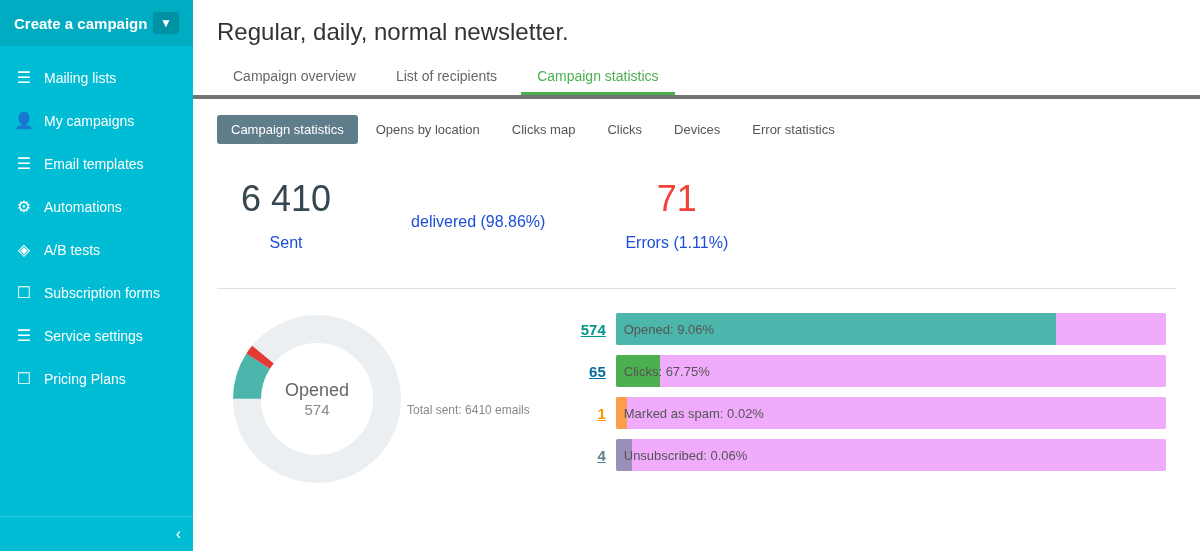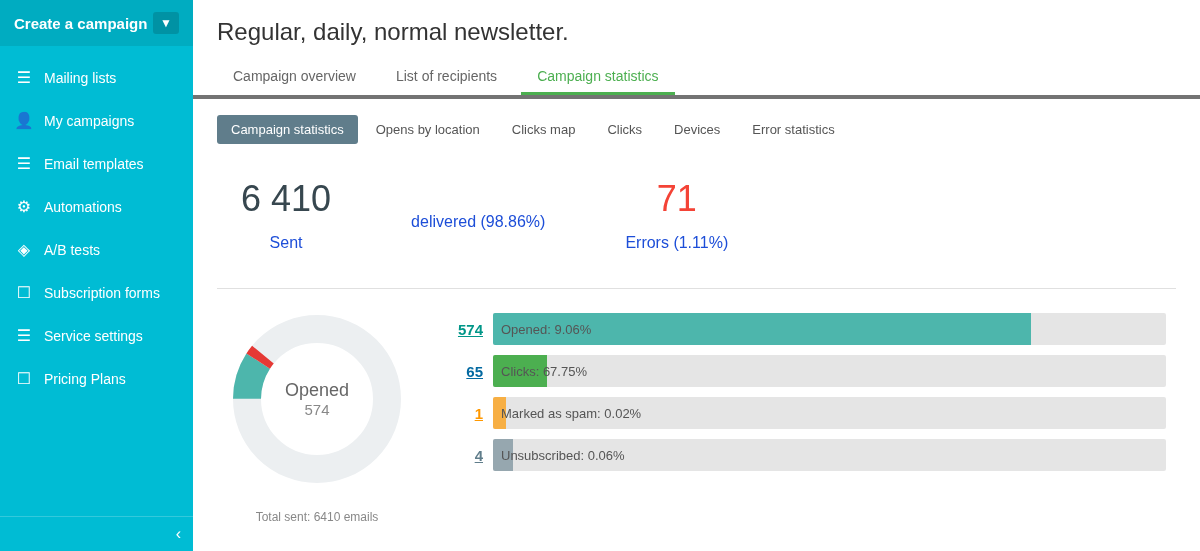--- a/index.html
+++ b/index.html
@@ -154,21 +154,21 @@
     .analytics-section {
       display: flex;
       align-items: flex-start;
       gap: 40px;
       padding: 0 10px;
     }
 
     
     .donut-wrapper {
       display: flex;
-      flex-direction: column;
+      flex-direction: row;
       align-items: center;
       flex-shrink: 0;
     }
     .donut-container {
       position: relative;
       width: 180px;
       height: 180px;
     }
     .donut-center-text {
       position: absolute;
@@ -212,21 +212,21 @@
       flex-shrink: 0;
     }
     .bar-count.teal { color: #009688; }
     .bar-count.green { color: #0369a1; }
     .bar-count.orange { color: #ff9800; }
     .bar-count.blue { color: #607d8b; }
 
     .bar-container {
       flex: 1;
       height: 32px;
-      background: #e5e5e5;
+      background: #f0abfc;
       border-radius: 2px;
       position: relative;
       overflow: hidden;
       padding-left: 8px;
     }
     .bar-fill {
       height: 100%;
       position: absolute;
       left: 0;
       top: 0;

